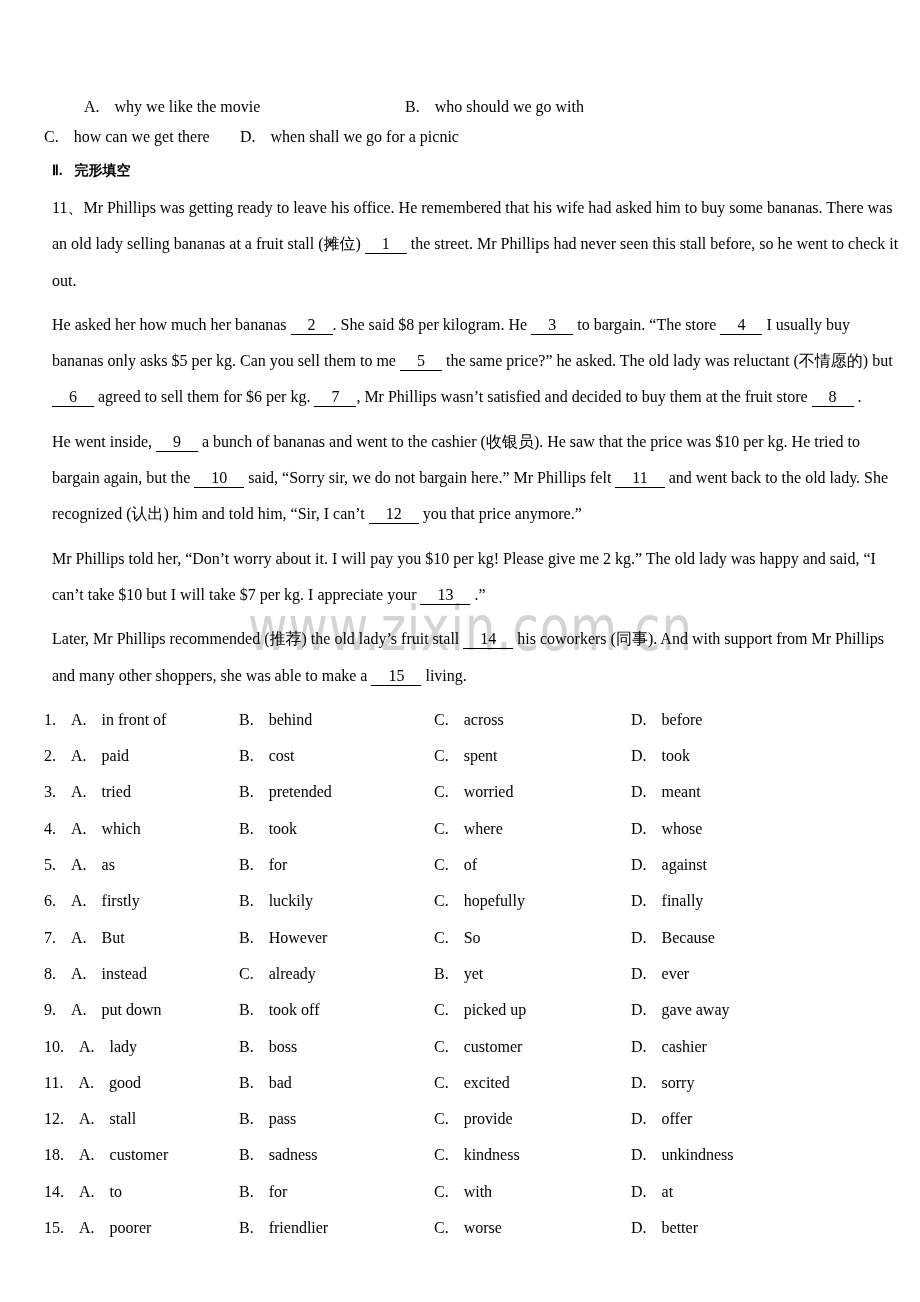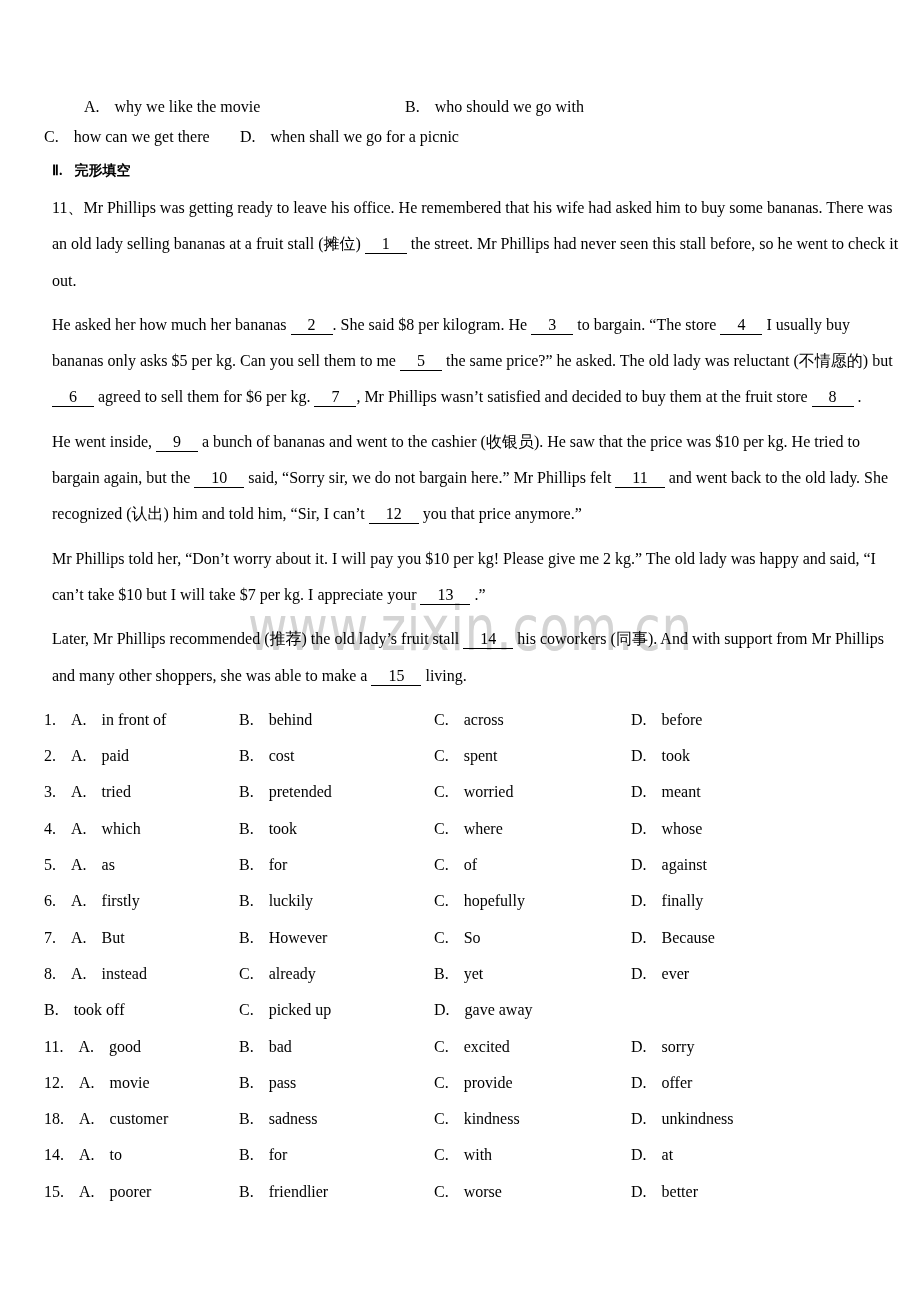--- a/index.html
+++ b/index.html
@@ -105,32 +105,39 @@
         <span class="q-cell"><span class="letter">C.</span><span>So</span></span>
         <span class="q-cell"><span class="letter">D.</span><span>Because</span></span>
       </div>
       <div class="q-row">
         <span class="q-cell"><span class="q-num">8.</span><span class="letter">A.</span><span>instead</span></span>
         <span class="q-cell"><span class="letter">C.</span><span>already</span></span>
         <span class="q-cell"><span class="letter">B.</span><span>yet</span></span>
         <span class="q-cell"><span class="letter">D.</span><span>ever</span></span>
       </div>
       <div class="q-row">
+        <span class="q-cell"><span class="q-num">9.</span><span class="letter">A.</span><span>put down</span></span>
         <span class="q-cell"><span class="letter">B.</span><span>took off</span></span>
         <span class="q-cell"><span class="letter">C.</span><span>picked up</span></span>
         <span class="q-cell"><span class="letter">D.</span><span>gave away</span></span>
+      </div>
+      <div class="q-row">
+        <span class="q-cell"><span class="q-num">10.</span><span class="letter">A.</span><span>lady</span></span>
+        <span class="q-cell"><span class="letter">B.</span><span>boss</span></span>
+        <span class="q-cell"><span class="letter">C.</span><span>customer</span></span>
+        <span class="q-cell"><span class="letter">D.</span><span>cashier</span></span>
       </div>
       <div class="q-row">
         <span class="q-cell"><span class="q-num">11.</span><span class="letter">A.</span><span>good</span></span>
         <span class="q-cell"><span class="letter">B.</span><span>bad</span></span>
         <span class="q-cell"><span class="letter">C.</span><span>excited</span></span>
         <span class="q-cell"><span class="letter">D.</span><span>sorry</span></span>
       </div>
       <div class="q-row">
-        <span class="q-cell"><span class="q-num">12.</span><span class="letter">A.</span><span>movie</span></span>
+        <span class="q-cell"><span class="q-num">12.</span><span class="letter">A.</span><span>stall</span></span>
         <span class="q-cell"><span class="letter">B.</span><span>pass</span></span>
         <span class="q-cell"><span class="letter">C.</span><span>provide</span></span>
         <span class="q-cell"><span class="letter">D.</span><span>offer</span></span>
       </div>
       <div class="q-row">
         <span class="q-cell"><span class="q-num">18.</span><span class="letter">A.</span><span>customer</span></span>
         <span class="q-cell"><span class="letter">B.</span><span>sadness</span></span>
         <span class="q-cell"><span class="letter">C.</span><span>kindness</span></span>
         <span class="q-cell"><span class="letter">D.</span><span>unkindness</span></span>
       </div>

